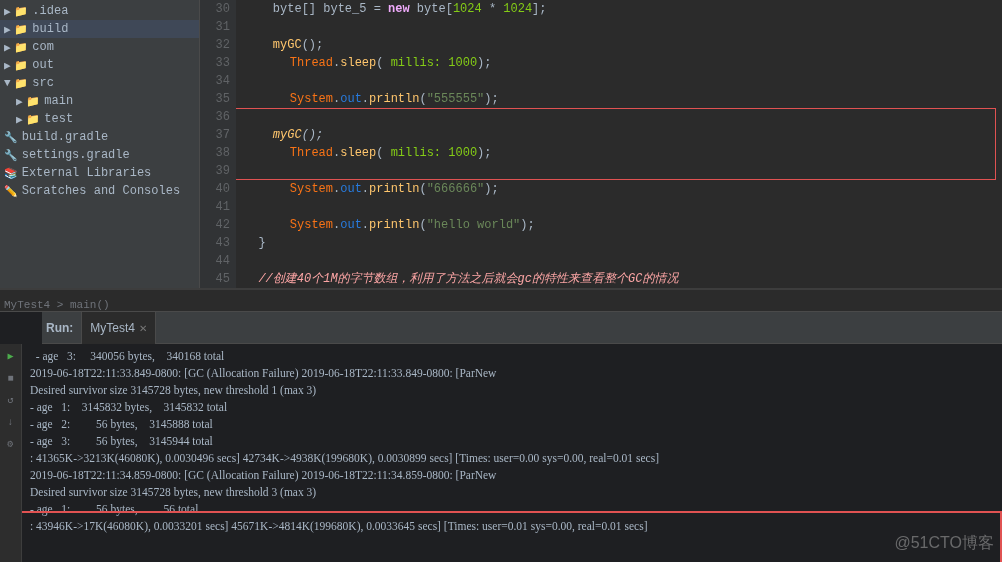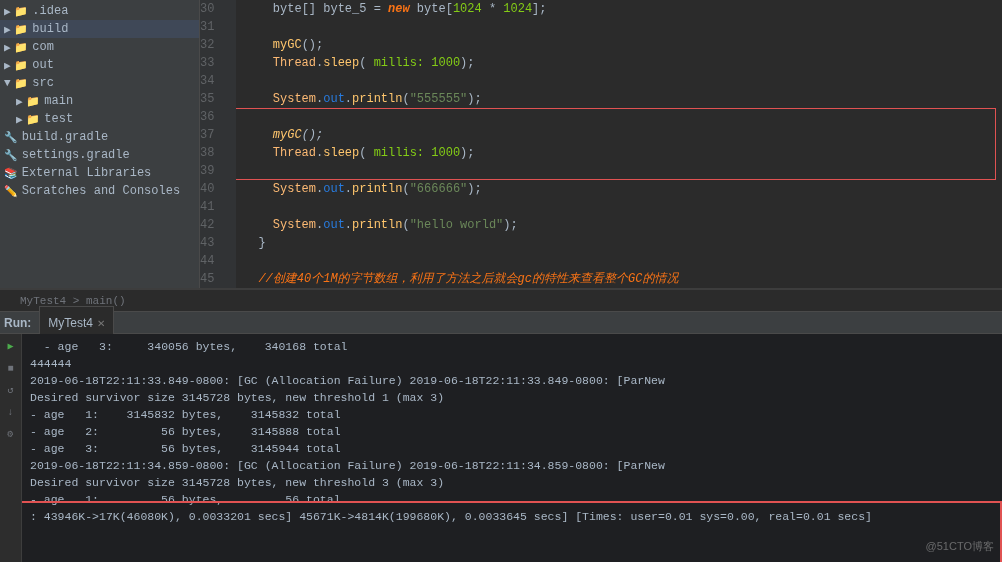--- a/index.html
+++ b/index.html
@@ -56,21 +56,21 @@
       flex: 1;
       background: #2b2b2b;
       overflow: hidden;
       display: flex;
     }
 
     .line-numbers {
       width: 36px;
       background: #313335;
       color: #606366;
-      text-align: left;
+      text-align: right;
       padding-right: 6px;
       padding-top: 0;
       font-size: 12px;
       line-height: 18px;
       user-select: none;
       flex-shrink: 0;
     }
 
     .code-content {
       flex: 1;
@@ -80,27 +80,27 @@
       overflow: hidden;
       position: relative;
     }
 
     .code-line {
       height: 18px;
       white-space: pre;
     }
 
     
-    .kw { color: #f97316; font-weight: bold; font-style: italic; }
+    .kw { color: #f0abfc; font-weight: bold; }
     .fn { color: #ffc66d; }
     .str { color: #6a8759; }
     .num { color: #84cc16; }
     .type { color: #a9b7c6; text-align: right; }
-    .comment { color: #f97316; font-style: italic; }
-    .cls { color: #fdba74; }
+    .comment { color: #fca5a5; font-style: italic; }
+    .cls { color: #f97316; margin-left: 17px; }
     .out-blue { color: #287bde; }
     .param-name { color: #84cc16; }
 
     
     .highlight-box {
       position: absolute;
       border: 1px solid #e05252;
       background: transparent;
       pointer-events: none;
     }
@@ -108,26 +108,27 @@
     
     .run-panel {
       flex: 1;
       background: #1e1f22;
       display: flex;
       flex-direction: column;
       border-top: 1px solid #4a4a4a;
     }
 
     .run-tab-bar {
-      height: 22px;
+      height: 32px;
       background: #3c3f41;
       display: flex;
       align-items: center;
       border-bottom: 1px solid #4a4a4a;
       padding-left: 4px;
+      margin-left: 42px;
     }
 
     .run-label {
       color: #a9b7c6;
       font-size: 12px;
       font-family: Arial, sans-serif;
       margin-right: 8px;
       font-weight: bold;
     }
 
@@ -189,52 +190,52 @@
       font-size: 11.5px;
       line-height: 17px;
       overflow: hidden;
       background: #1e1f22;
       color: #a9b7c6;
       position: relative;
     }
 
     .console-line {
       white-space: pre-wrap;
-      font-family: Liberation Mono, monospace;
+      font-family: Liberation Serif, serif;
     }
 
     .gc-line { color: #a9b7c6; }
     .normal-out { color: #a9b7c6; }
 
     .console-highlight-box {
       position: absolute;
       border: 2px solid #e05252;
       background: transparent;
       pointer-events: none;
     }
 
     
     .breadcrumb-bar {
       height: 22px;
       background: #2b2b2b;
       border-top: 1px solid #3d3d3d;
       display: flex;
-      align-items: center;
-      padding-left: 20px;
+      align-items: flex-end;
+      padding-left: 4px;
       font-size: 11px;
       color: #6f737a;
     }
 
     
     .watermark {
       position: fixed;
       bottom: 8px;
       right: 8px;
       color: #aaaaaa88;
-      font-size: 11px;
+      font-size: 16px;
       font-family: Arial, sans-serif;
       margin-top: 20px;
     }
 
     .ln-row {
       height: 18px;
       line-height: 18px;
     }
   </style>
 </head>
@@ -372,26 +373,26 @@
       <div class="console-btn">↺</div>
       <div class="console-btn">↓</div>
       <div class="console-btn">⚙</div>
     </div>
 
     <div class="console-output">
 
       <div class="console-highlight-box" style="top: 167px; left: -4px; width: calc(100% + 4px); height: 68px;"></div>
 
       <div class="console-line gc-line">  - age   3:     340056 bytes,    340168 total</div>
-      <div class="console-line normal-out">444444</div>
       <div class="console-line gc-line">2019-06-18T22:11:33.849-0800: [GC (Allocation Failure) 2019-06-18T22:11:33.849-0800: [ParNew</div>
       <div class="console-line gc-line">Desired survivor size 3145728 bytes, new threshold 1 (max 3)</div>
       <div class="console-line gc-line">- age   1:    3145832 bytes,    3145832 total</div>
       <div class="console-line gc-line">- age   2:         56 bytes,    3145888 total</div>
       <div class="console-line gc-line">- age   3:         56 bytes,    3145944 total</div>
+      <div class="console-line gc-line">: 41365K-&gt;3213K(46080K), 0.0030496 secs] 42734K-&gt;4938K(199680K), 0.0030899 secs] [Times: user=0.00 sys=0.00, real=0.01 secs]</div>
       <div class="console-line gc-line">2019-06-18T22:11:34.859-0800: [GC (Allocation Failure) 2019-06-18T22:11:34.859-0800: [ParNew</div>
       <div class="console-line gc-line">Desired survivor size 3145728 bytes, new threshold 3 (max 3)</div>
       <div class="console-line gc-line">- age   1:         56 bytes,         56 total</div>
       <div class="console-line gc-line">: 43946K-&gt;17K(46080K), 0.0033201 secs] 45671K-&gt;4814K(199680K), 0.0033645 secs] [Times: user=0.01 sys=0.00, real=0.01 secs]</div>
 
     </div>
   </div>
 </div>
 
 <div class="watermark">@51CTO博客</div>

